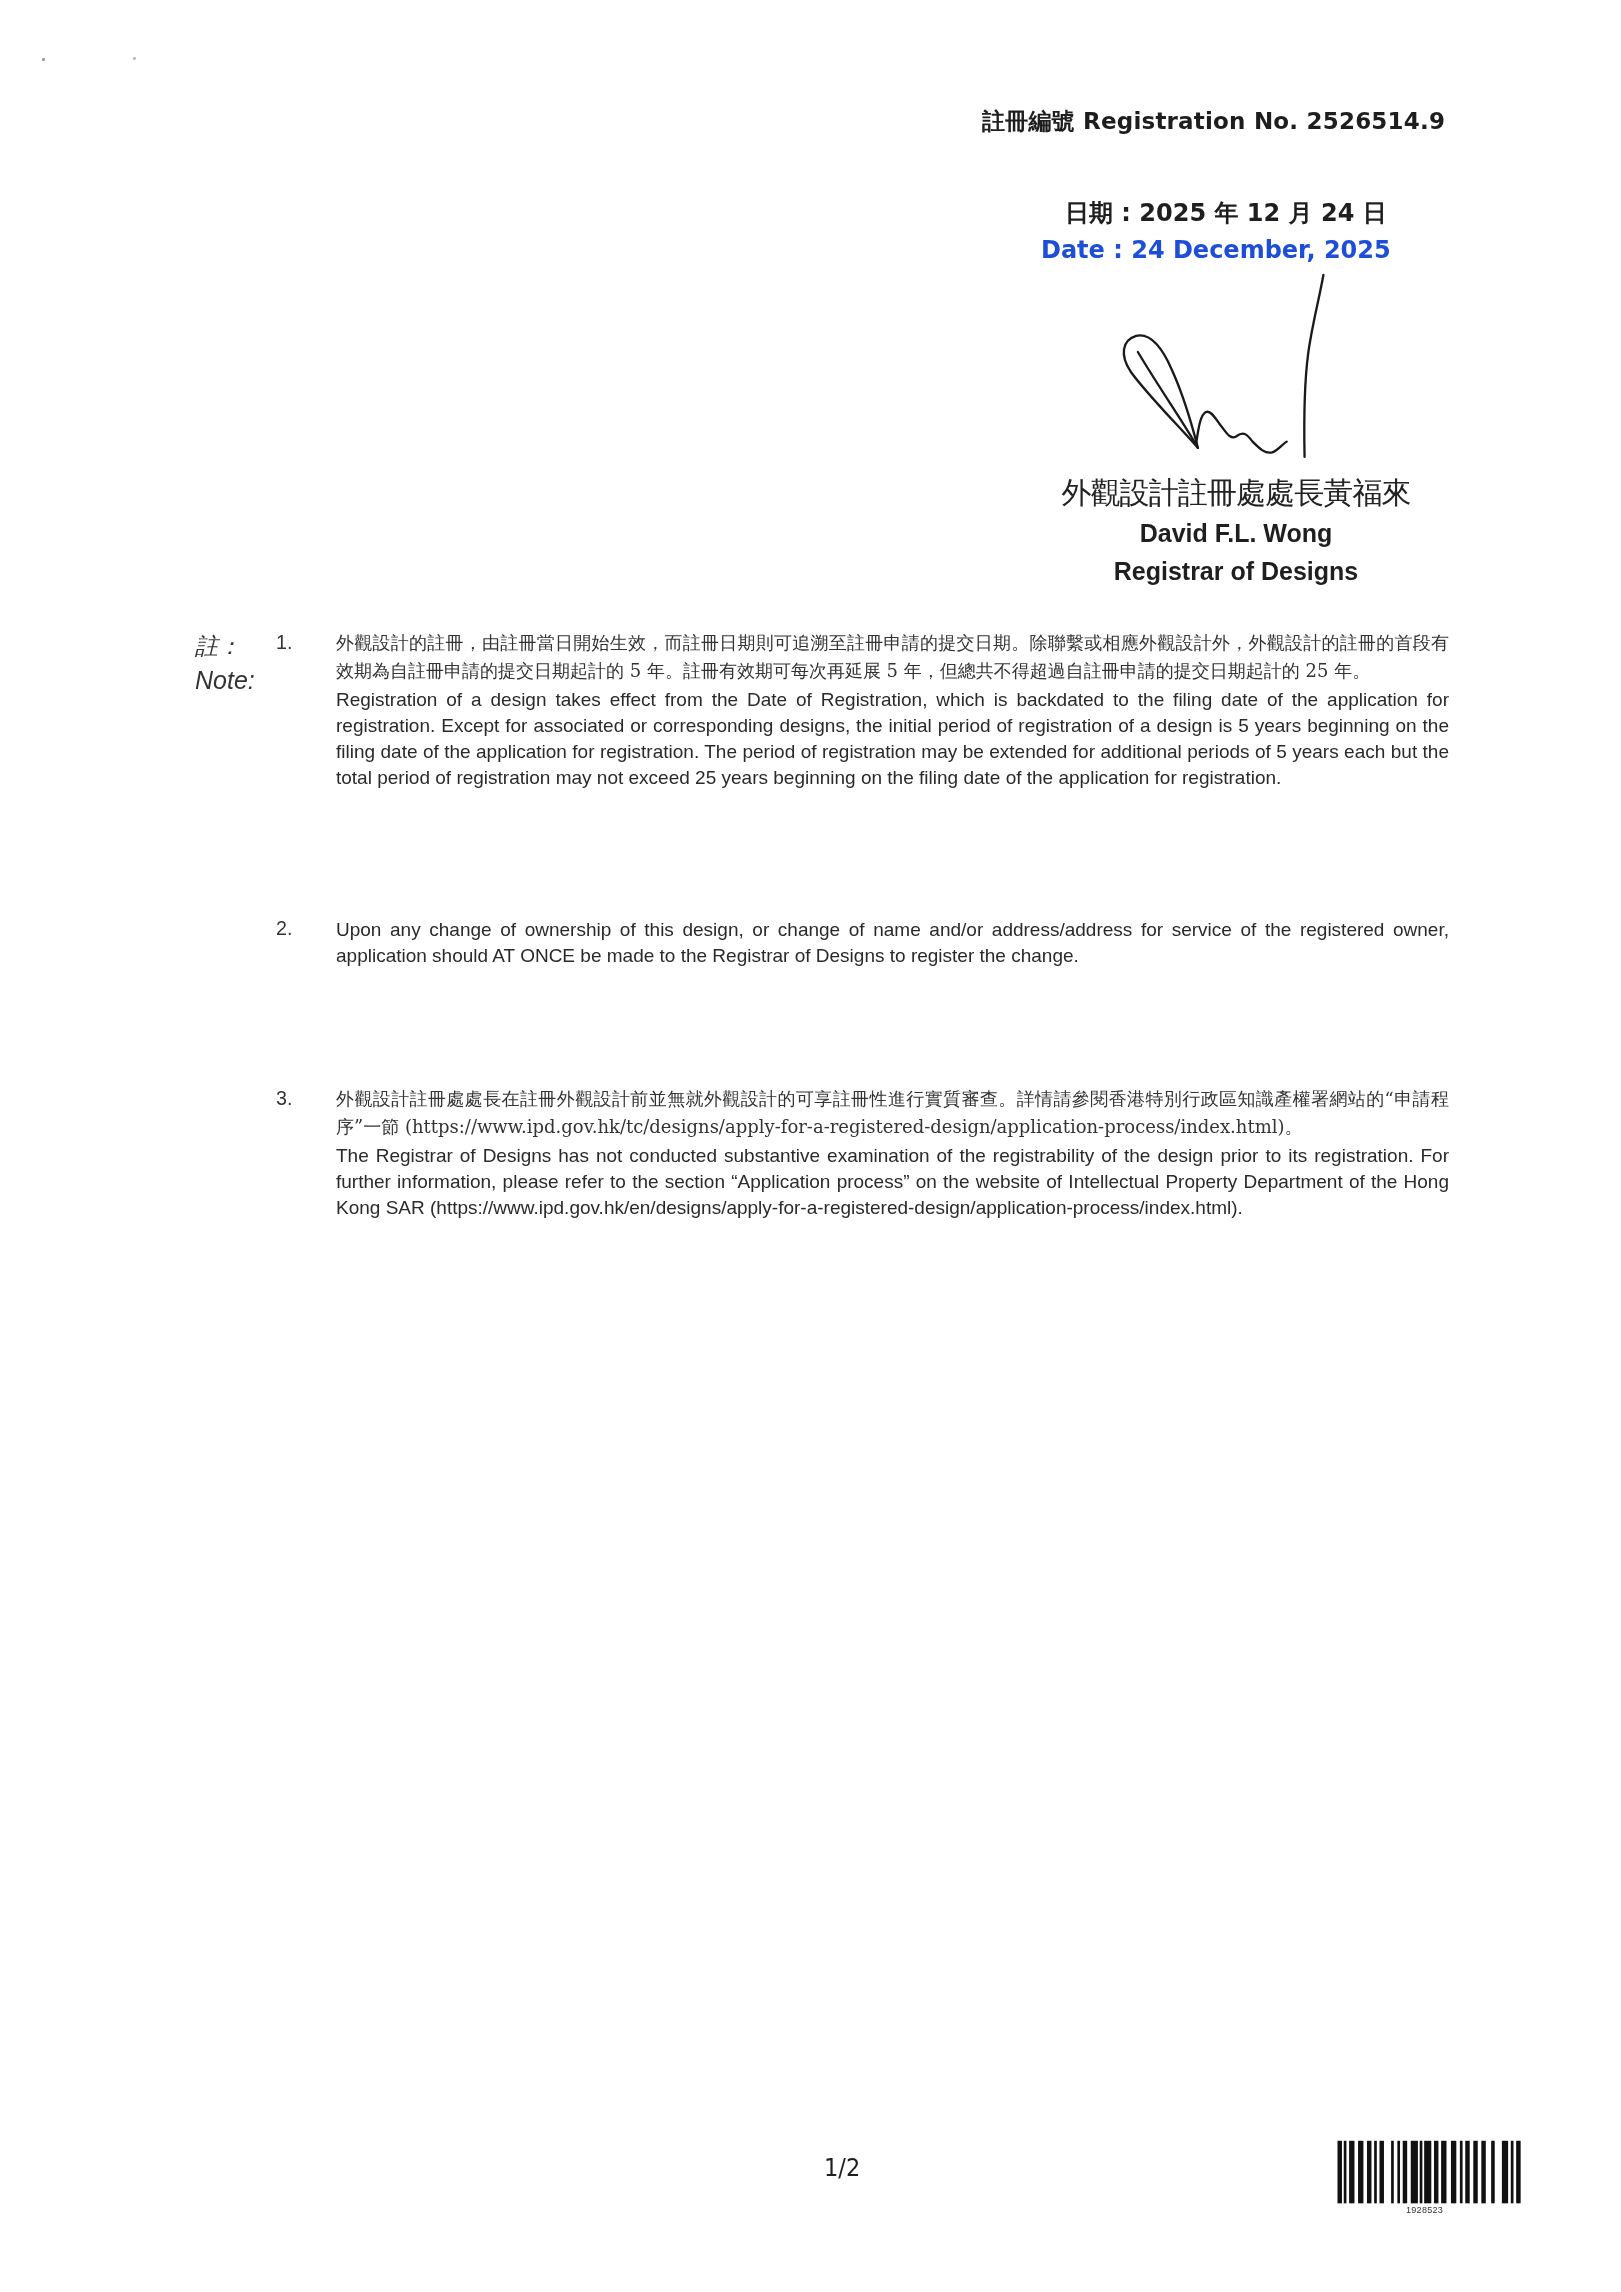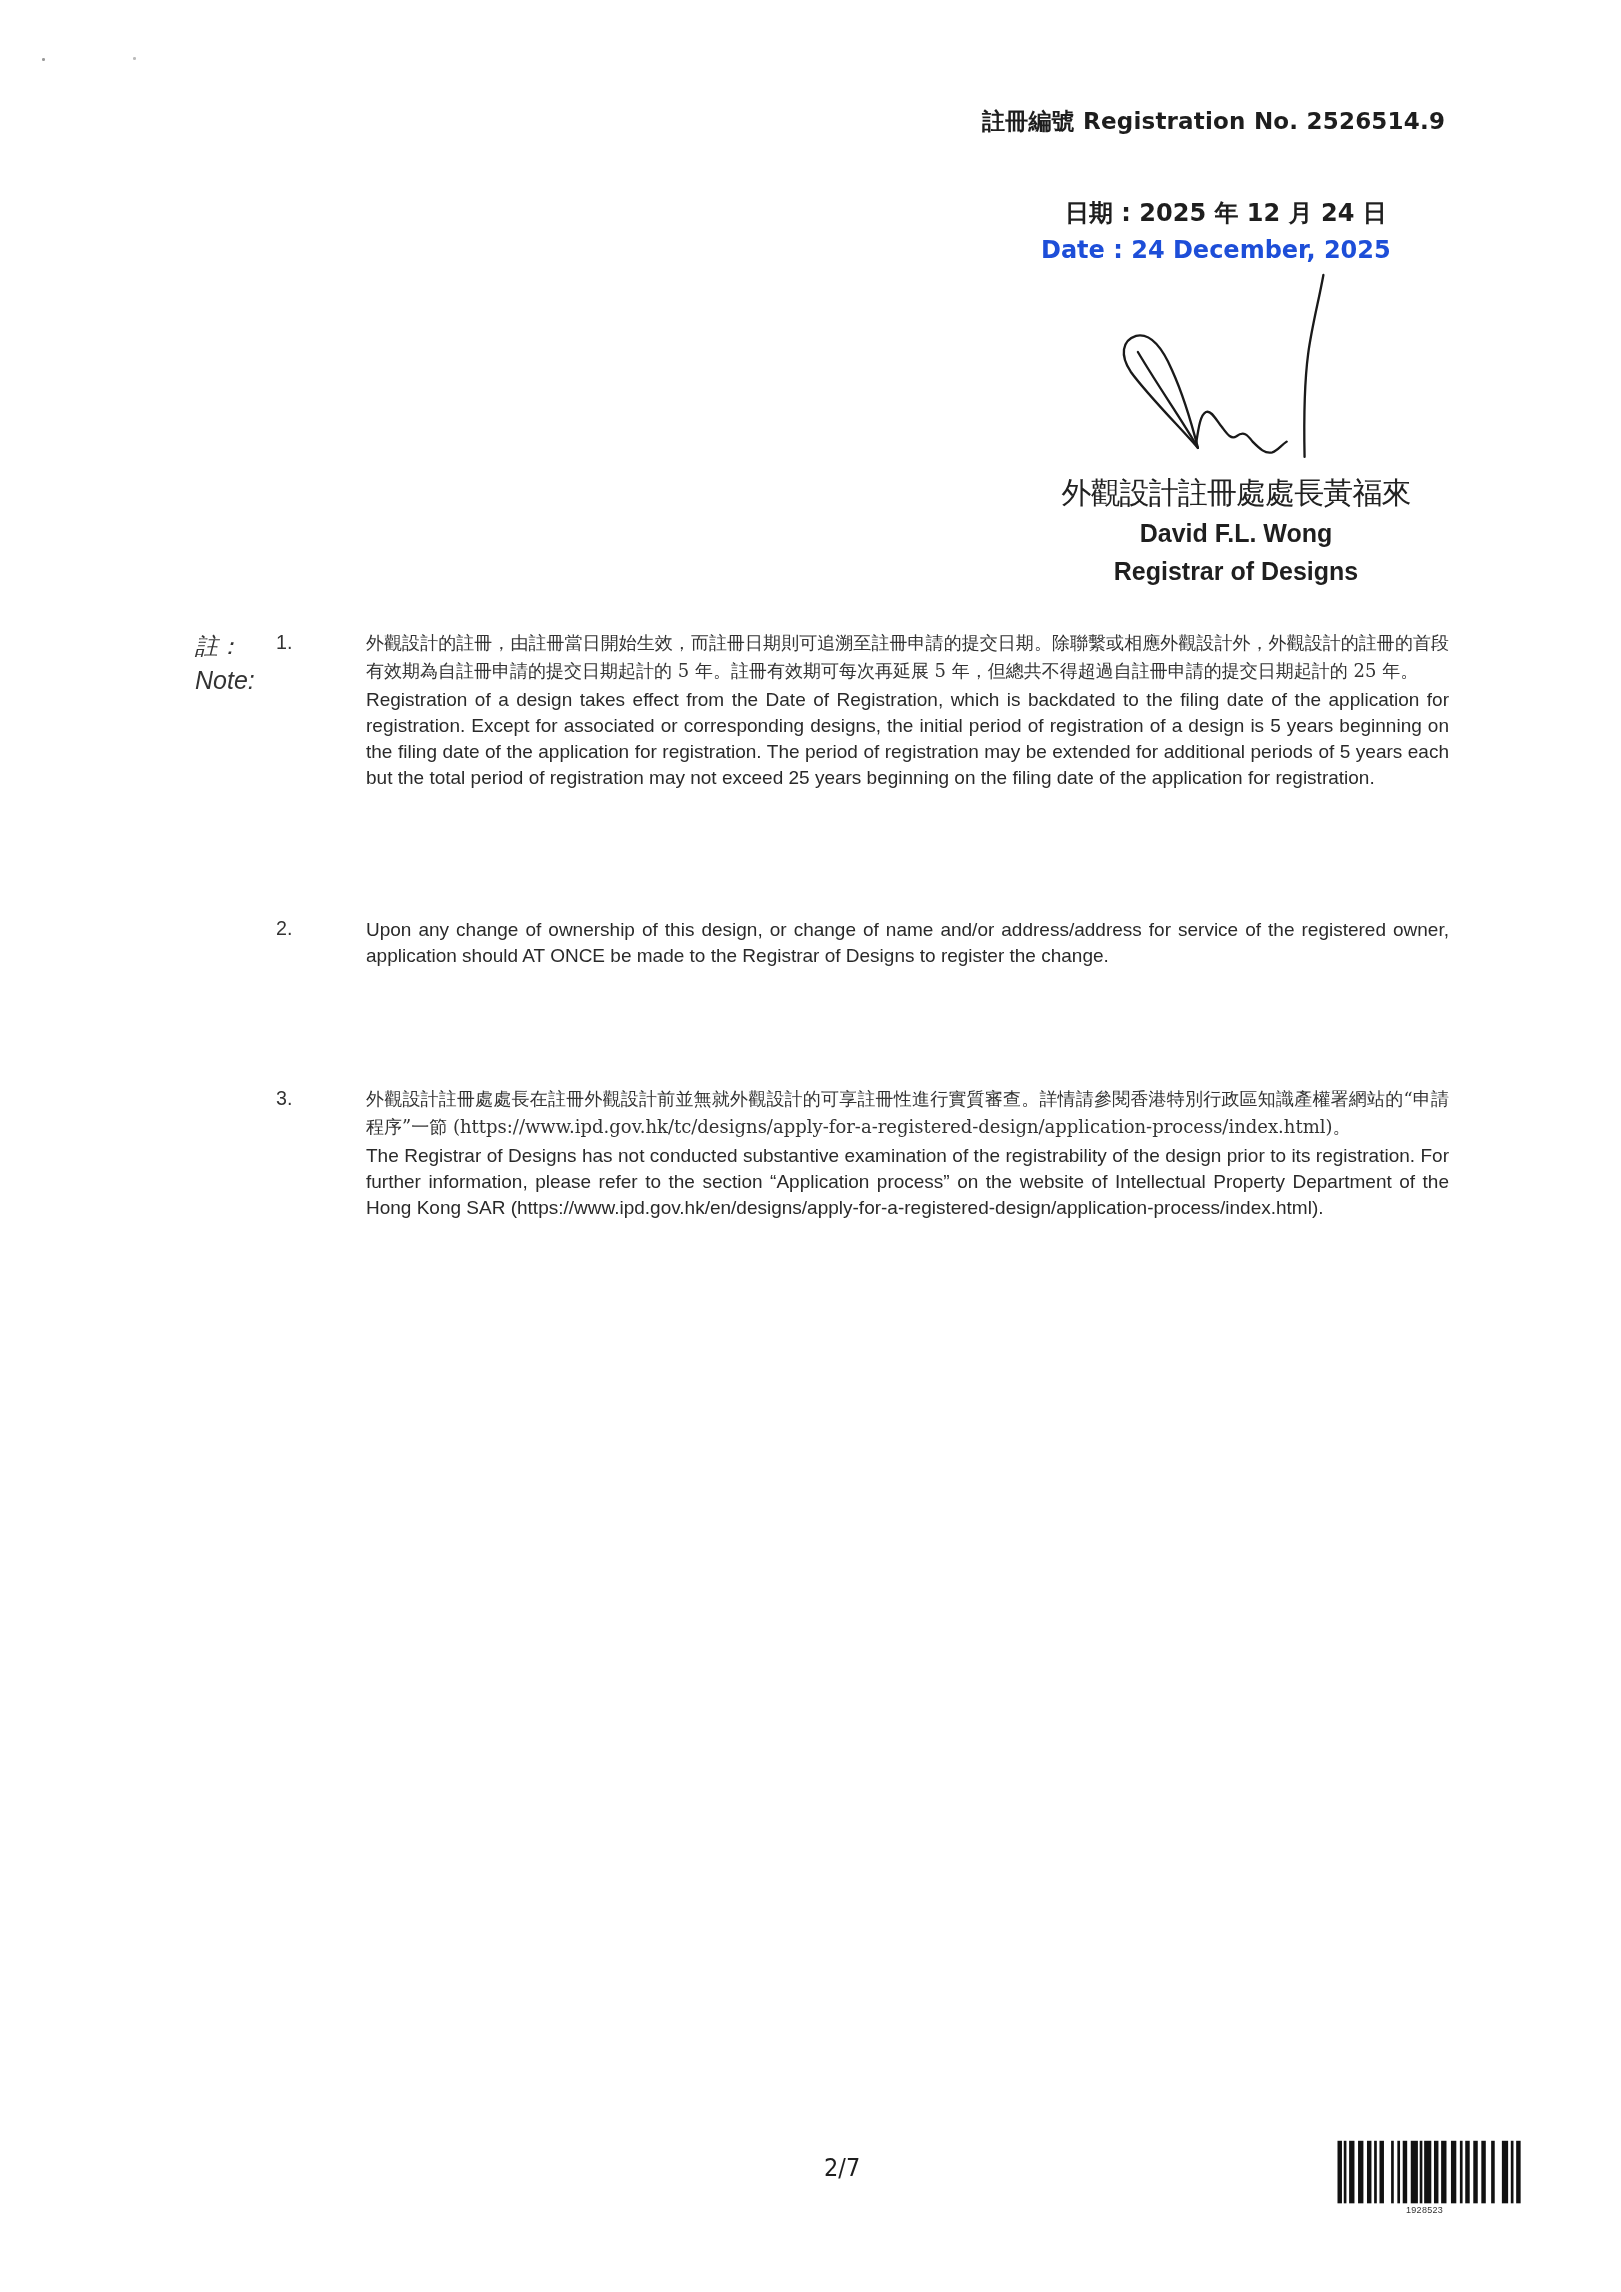--- a/index.html
+++ b/index.html
@@ -93,21 +93,20 @@
     }
     .note-item .num {
       width: 60px;
       flex: 0 0 60px;
       font-size: 19.7px;
       line-height: 27px;
       color: #333;
     }
     .note-item .body {
       flex: 1;
-      margin-left: 30px;
     }
     .note-item .zh {
       font-family: "DejaVu Serif", serif;
       font-size: 18px;
       line-height: 28px;
       text-align: justify;
       color: #333;
     }
     .note-item .en {
       font-family: "Liberation Sans", sans-serif;
@@ -200,21 +199,21 @@
 </div>
 
 <div class="abs note-item n3">
   <div class="num">3.</div>
   <div class="body">
     <div class="zh">外觀設計註冊處處長在註冊外觀設計前並無就外觀設計的可享註冊性進行實質審查。詳情請參閱香港特別行政區知識產權署網站的“申請程序”一節 (https://www.ipd.gov.hk/tc/designs/apply-for-a-registered-design/application-process/index.html)。</div>
     <div class="en">The Registrar of Designs has not conducted substantive examination of the registrability of the design prior to its registration. For further information, please refer to the section “Application process” on the website of Intellectual Property Department of the Hong Kong SAR (https://www.ipd.gov.hk/en/designs/apply-for-a-registered-design/application-process/index.html).</div>
   </div>
 </div>
 
-<div class="abs page-no">2/7</div>
+<div class="abs page-no">1/2</div>
 
 <svg class="abs barcode" viewBox="0 0 225 75" xmlns="http://www.w3.org/2000/svg">
   <g fill="#111">
     <rect x="0" y="2" width="5" height="70"></rect>
     <rect x="7" y="2" width="3" height="70"></rect>
     <rect x="13" y="2" width="6" height="70"></rect>
     <rect x="23" y="2" width="6" height="70"></rect>
     <rect x="33" y="2" width="5" height="70"></rect>
     <rect x="41" y="2" width="3" height="70"></rect>
     <rect x="47" y="2" width="5" height="70"></rect>

